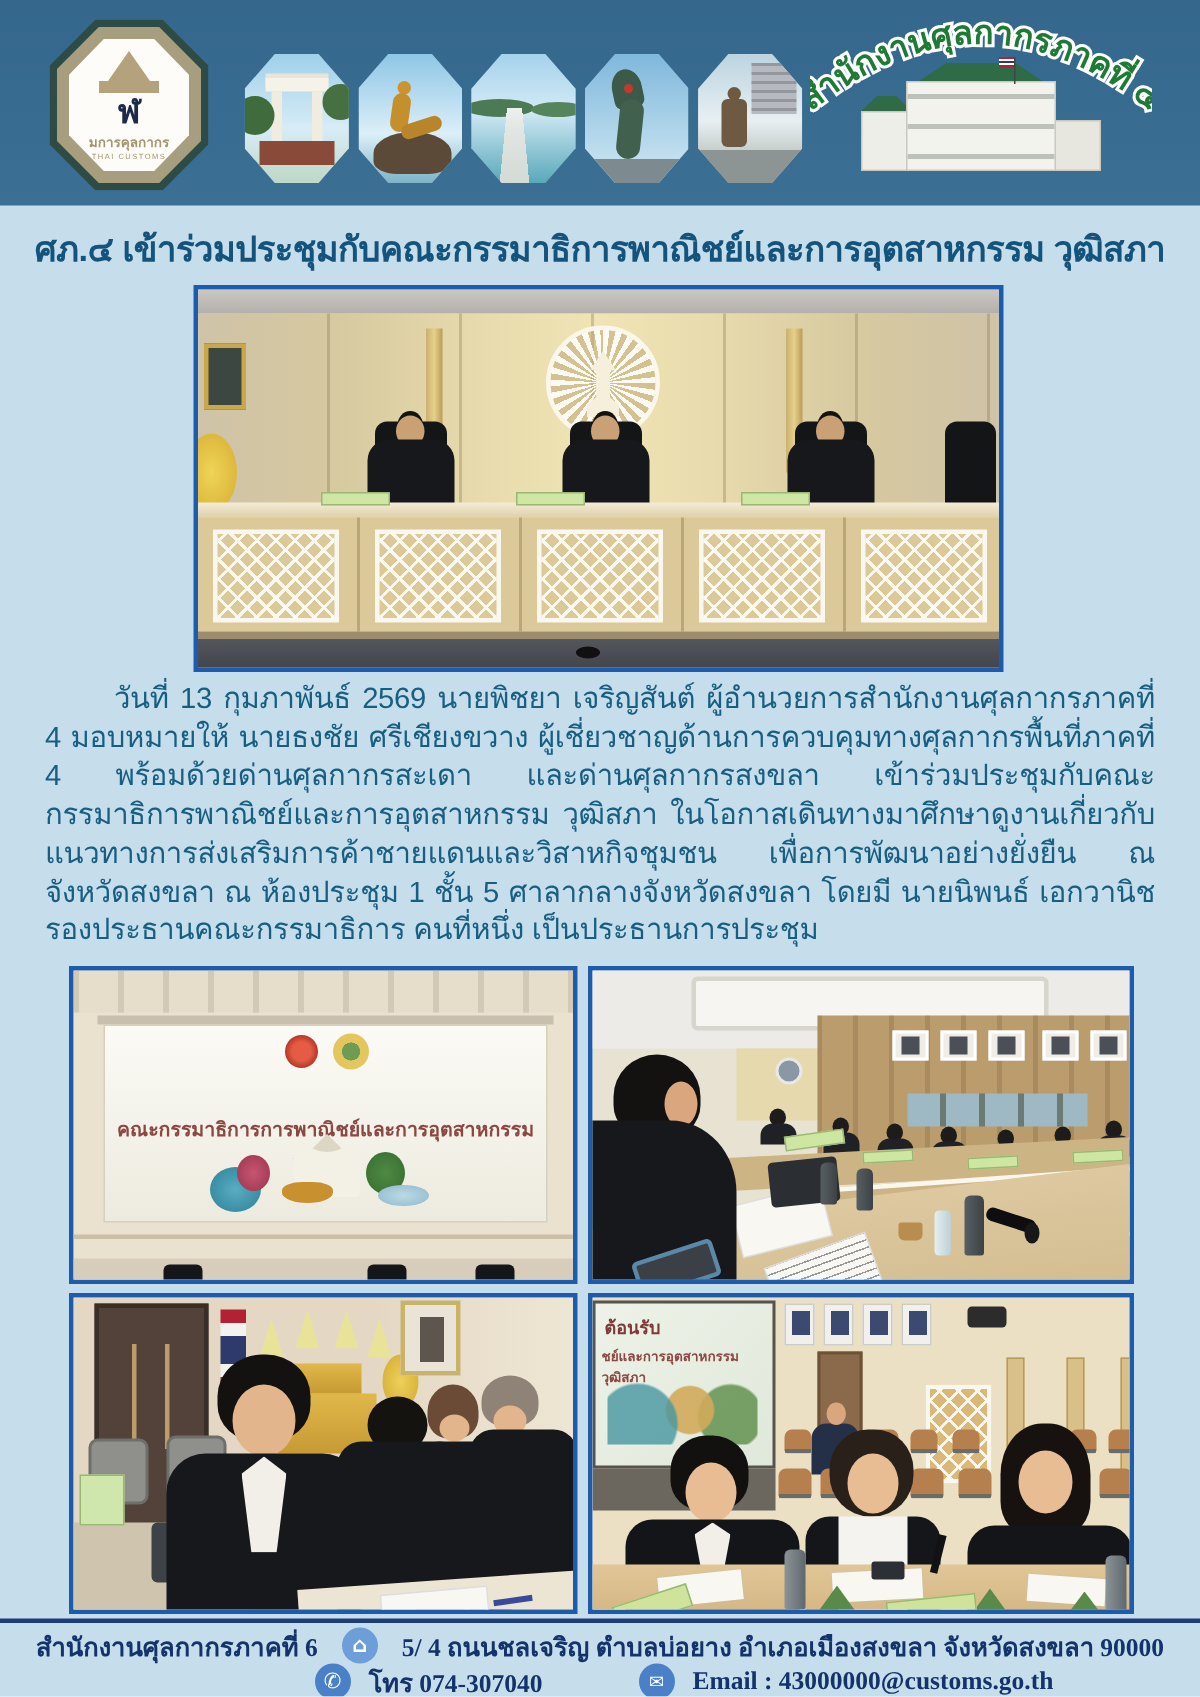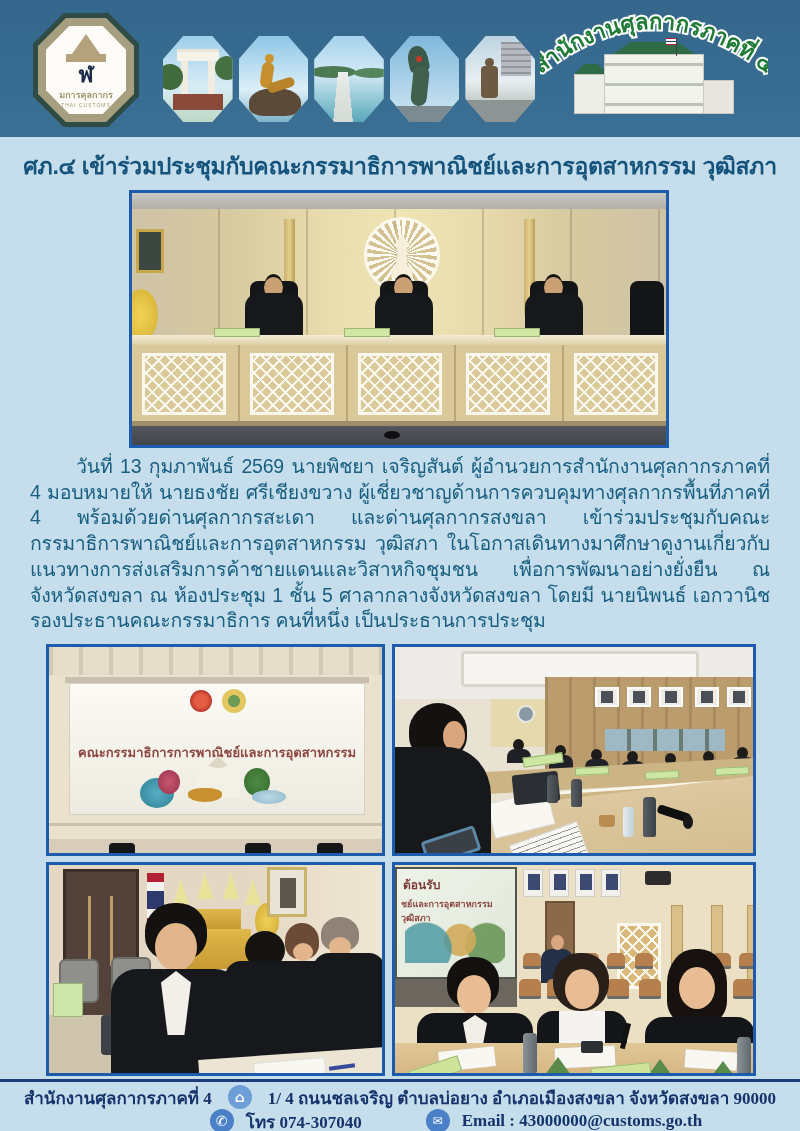--- a/index.html
+++ b/index.html
@@ -504,23 +504,23 @@
     <div class="gp-leaf" style="position:absolute; left:252px; top:194px; width:26px; height:18px;"></div>
     <div class="gp-leaf" style="position:absolute; left:316px; top:196px; width:24px; height:16px;"></div>
     <div class="gp-card" style="position:absolute; left:14px; top:198px; width:52px; height:16px; transform:rotate(-18deg);"></div>
     <div class="gp-card" style="position:absolute; left:196px; top:200px; width:60px; height:14px; transform:rotate(-6deg);"></div>
     <div style="position:absolute; left:228px; top:158px; width:5px; height:26px; background:#121214; transform:rotate(14deg);"></div>
   </div>
 
   <div class="footer-divider"></div>
   <div class="footer">
     <div class="f-row">
-      <span>สำนักงานศุลกากรภาคที่ 4</span>
+      <span>สำนักงานศุลกากรภาคที่ 6</span>
       <span class="f-icon i-home">⌂</span>
-      <span>1/ 4 ถนนชลเจริญ ตำบลบ่อยาง อำเภอเมืองสงขลา จังหวัดสงขลา 90000</span>
+      <span>5/ 4 ถนนชลเจริญ ตำบลบ่อยาง อำเภอเมืองสงขลา จังหวัดสงขลา 90000</span>
     </div>
     <div class="f-row f-row2">
       <span class="f-icon i-phone">✆</span>
       <span>โทร 074-307040</span>
       <span class="f-gap"></span>
       <span class="f-icon i-mail">✉</span>
       <span>Email : 43000000@customs.go.th</span>
     </div>
   </div>
 

